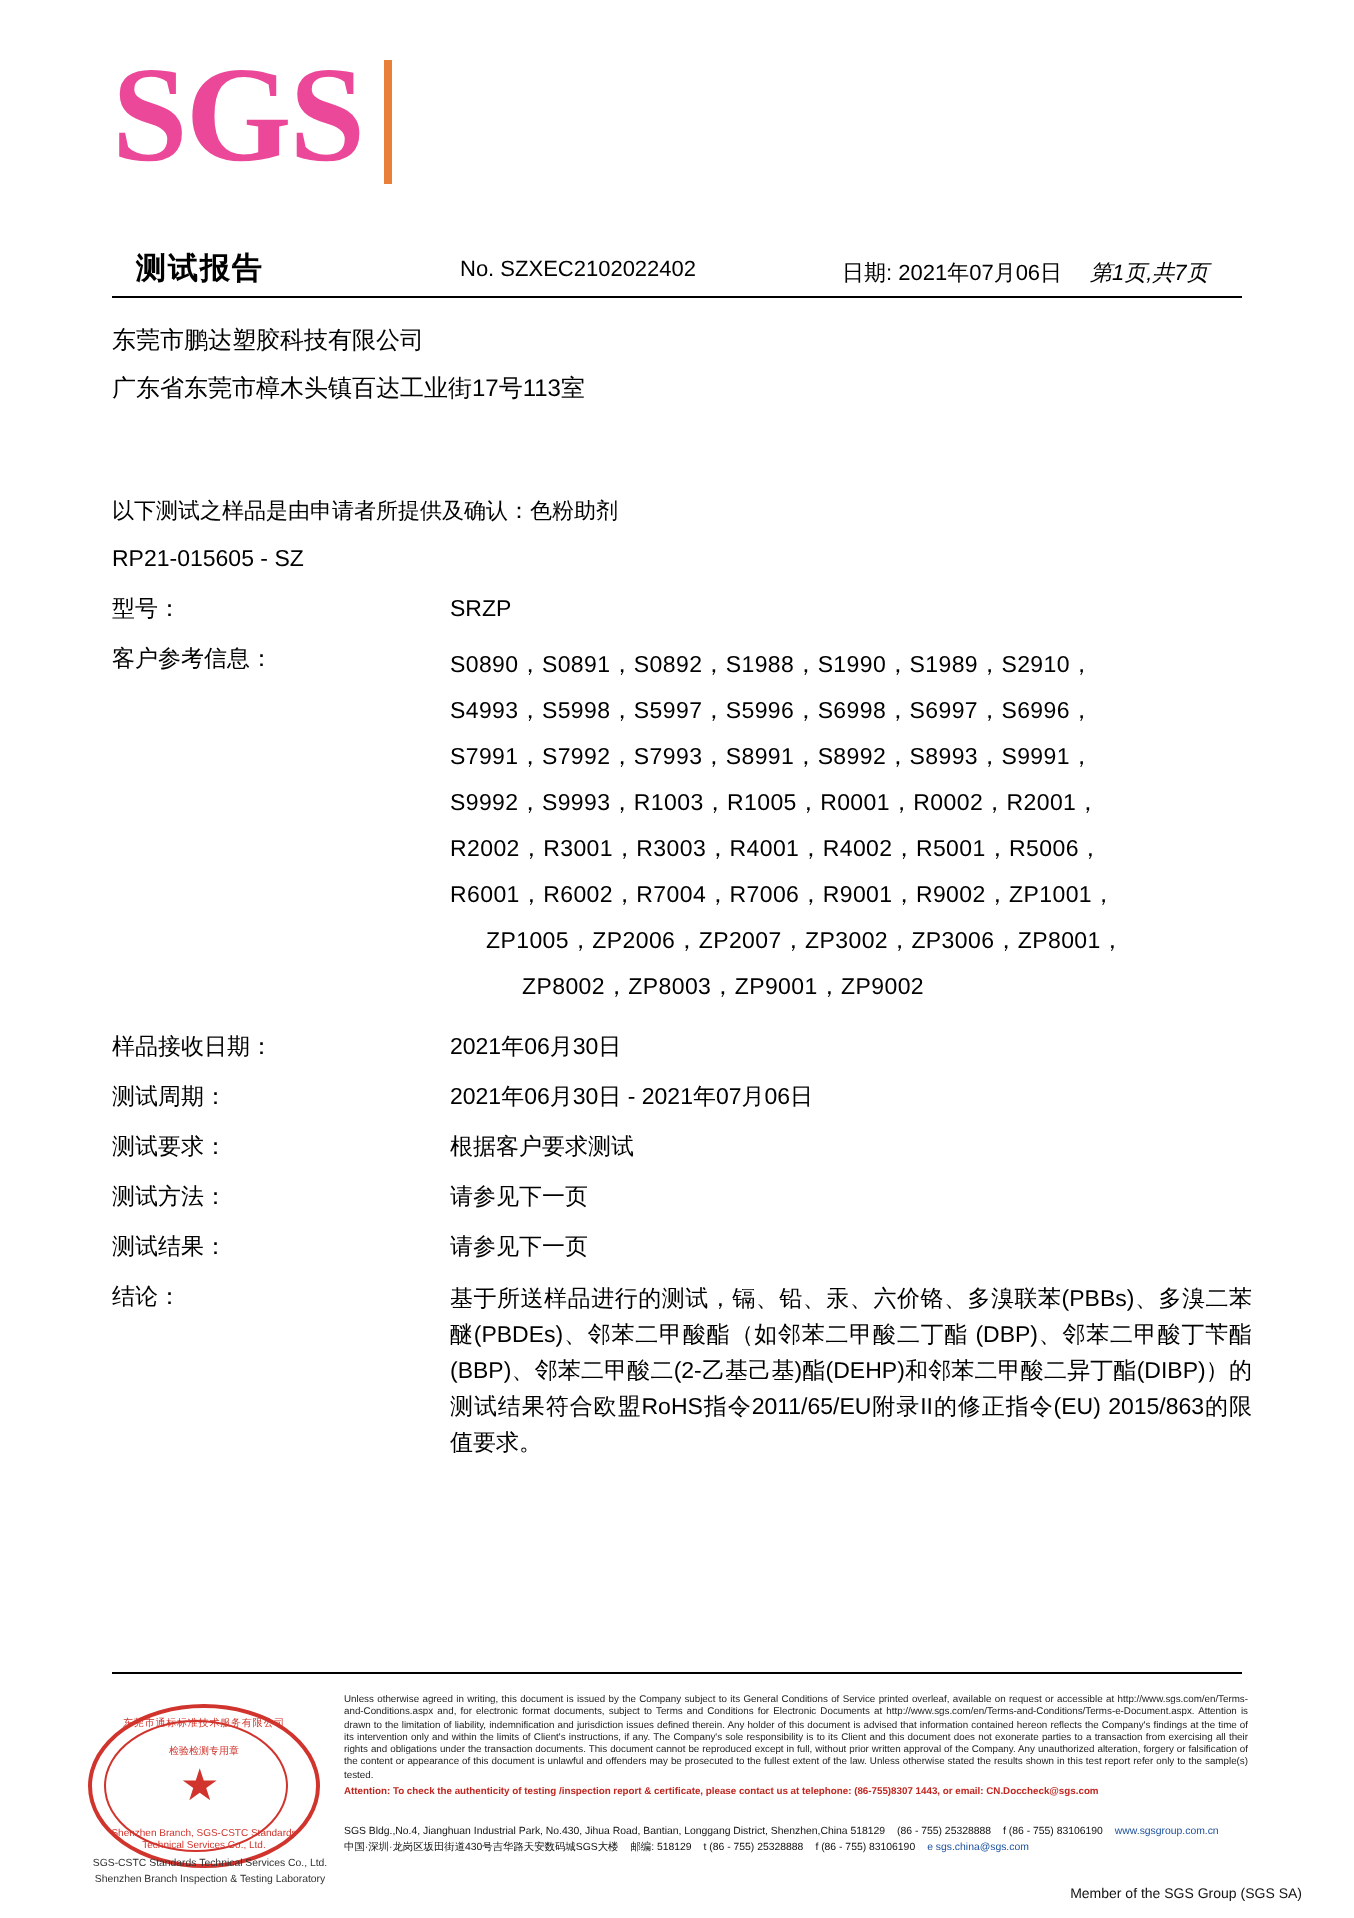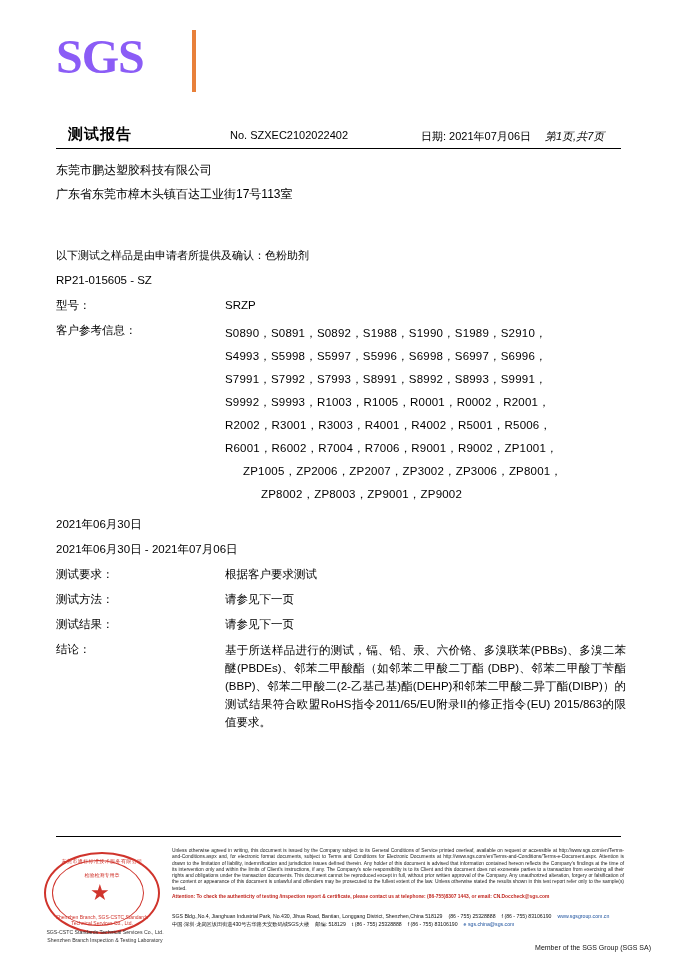--- a/index.html
+++ b/index.html
@@ -26,23 +26,23 @@
   .logo-block {
     position: absolute;
     left: 56px;
     top: 28px;
     width: 140px;
     height: 66px;
   }
   .logo-text {
     font-family: "Liberation Serif", serif;
     font-weight: bold;
-    font-size: 48px;
+    font-size: 68px;
     letter-spacing: -1px;
-    color: #8b5cf6;
+    color: #ec4899;
     line-height: 58px;
   }
   .logo-bar {
     position: absolute;
     right: 0px;
     top: 2px;
     width: 4px;
     height: 62px;
     background: #e8803a;
   }
@@ -306,24 +306,26 @@
         <div class="ref-line indent-1">S7991，S7992，S7993，S8991，S8992，S8993，S9991，</div>
         <div class="ref-line indent-1">S9992，S9993，R1003，R1005，R0001，R0002，R2001，</div>
         <div class="ref-line indent-1">R2002，R3001，R3003，R4001，R4002，R5001，R5006，</div>
         <div class="ref-line indent-1">R6001，R6002，R7004，R7006，R9001，R9002，ZP1001，</div>
         <div class="ref-line indent-2">ZP1005，ZP2006，ZP2007，ZP3002，ZP3006，ZP8001，</div>
         <div class="ref-line indent-3">ZP8002，ZP8003，ZP9001，ZP9002</div>
       </div>
     </div>
 
     <div class="field-row" style="margin-top:10px;">
+      <div class="field-label">样品接收日期：</div>
       <div class="field-value">2021年06月30日</div>
     </div>
 
     <div class="field-row">
+      <div class="field-label">测试周期：</div>
       <div class="field-value">2021年06月30日 - 2021年07月06日</div>
     </div>
 
     <div class="field-row" style="margin-top:9px;">
       <div class="field-label">测试要求：</div>
       <div class="field-value">根据客户要求测试</div>
     </div>
 
     <div class="field-row">
       <div class="field-label">测试方法：</div>

